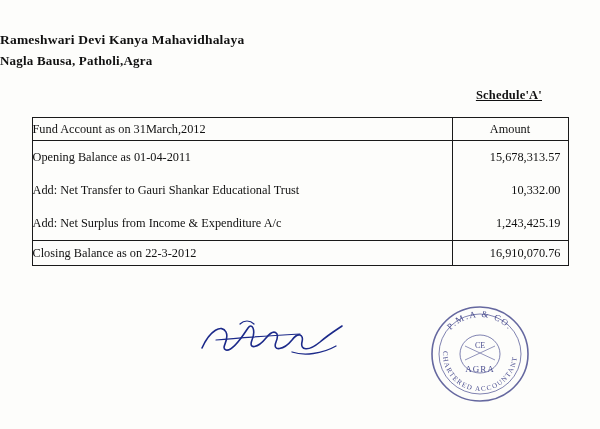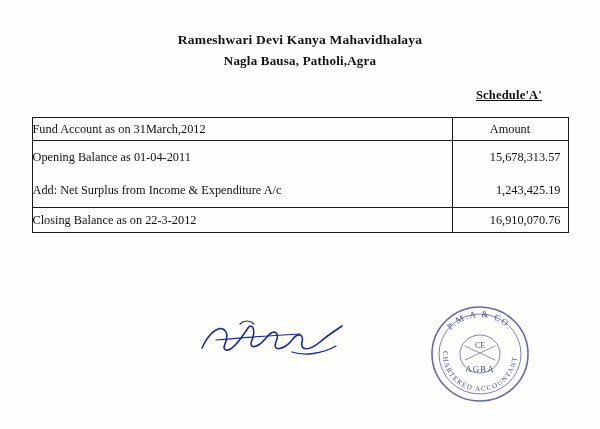--- a/index.html
+++ b/index.html
@@ -16,21 +16,20 @@
     position: relative;
   }
   .page {
     position: absolute;
     left: 0; top: 0;
     width: 600px;
     height: 429px;
     background: #fdfdfb;
   }
   .header {
-    text-align: center;
     padding-top: 30px;
   }
   .org-name {
     font-size: 13.5px;
     font-weight: bold;
     letter-spacing: 0.2px;
     line-height: 1.55;
   }
   .org-addr {
     font-size: 13px;
@@ -137,20 +136,24 @@
         <th class="hdr-cell">Fund Account as on 31March,2012</th>
         <th class="hdr-cell amt">Amount</th>
       </tr>
     </thead>
     <tbody>
       <tr class="first-body">
         <td class="row-cell">Opening Balance as 01-04-2011</td>
         <td class="row-cell amt">15,678,313.57</td>
       </tr>
       <tr>
+        <td class="row-cell">Add: Net Transfer to Gauri Shankar Educational Trust</td>
+        <td class="row-cell amt">10,332.00</td>
+      </tr>
+      <tr>
         <td class="row-cell">Add: Net Surplus from Income &amp; Expenditure A/c</td>
         <td class="row-cell amt">1,243,425.19</td>
       </tr>
       <tr class="total-row">
         <td class="row-cell">Closing Balance as on 22-3-2012</td>
         <td class="row-cell amt">16,910,070.76</td>
       </tr>
     </tbody>
   </table>
 

